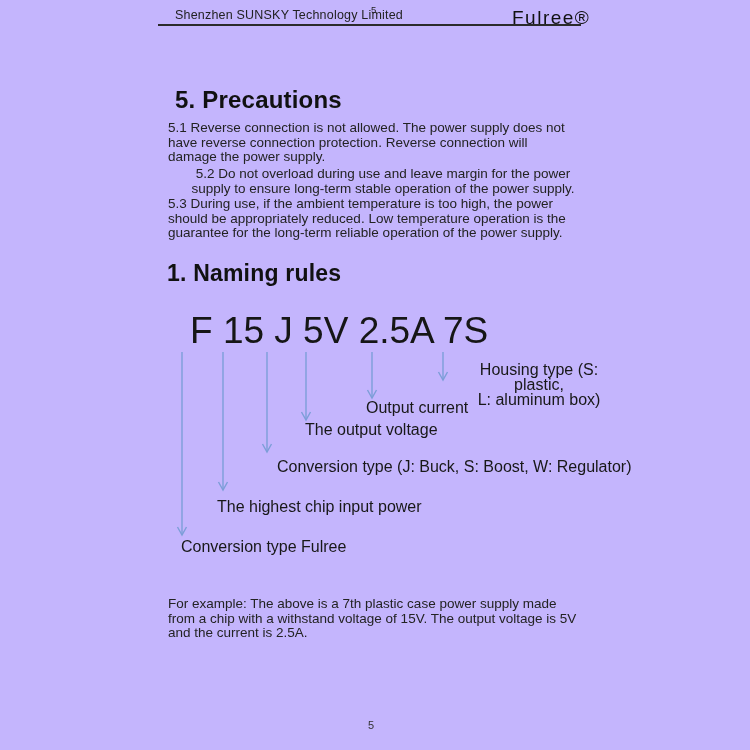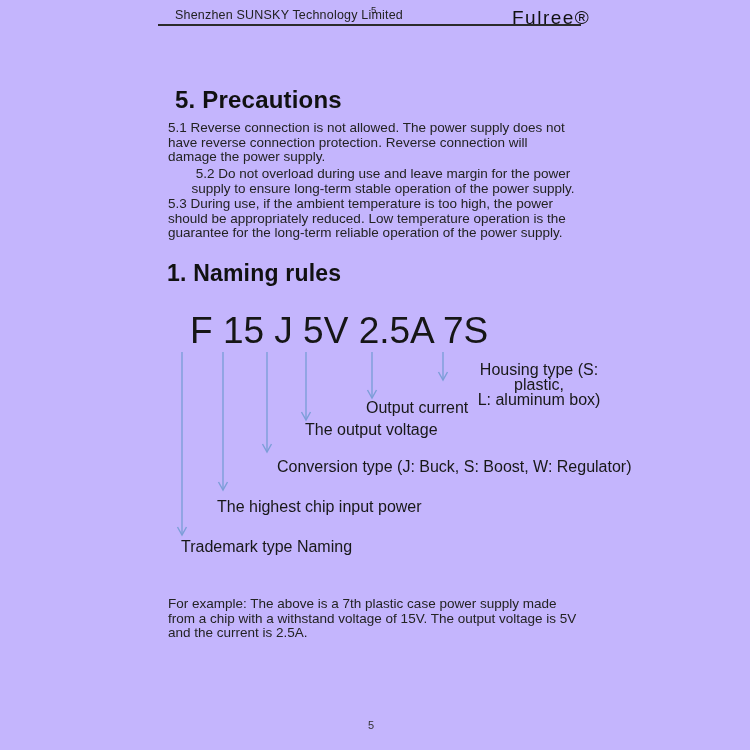--- a/index.html
+++ b/index.html
@@ -163,21 +163,21 @@
       <polyline points="438.5,72 443,80 447.5,72" fill="none" stroke-width="1.4" stroke="#7d9ed8"></polyline>
     </g>
   </svg>
 
   <div class="diagram-label lbl-housing">Housing type (S: plastic,
 L: aluminum box)</div>
   <div class="diagram-label lbl-current">Output current</div>
   <div class="diagram-label lbl-voltage">The output voltage</div>
   <div class="diagram-label lbl-conversion">Conversion type (J: Buck, S: Boost, W: Regulator)</div>
   <div class="diagram-label lbl-chip">The highest chip input power</div>
-  <div class="diagram-label lbl-trademark">Trademark type Naming</div>
+  <div class="diagram-label lbl-trademark">Conversion type Fulree</div>
 
   <div class="para p-example">For example: The above is a 7th plastic case power supply made
 from a chip with a withstand voltage of 15V. The output voltage is 5V
 and the current is 2.5A.</div>
 
   <div class="footer-page">5</div>
 
 </div>
 
 </body></html>

